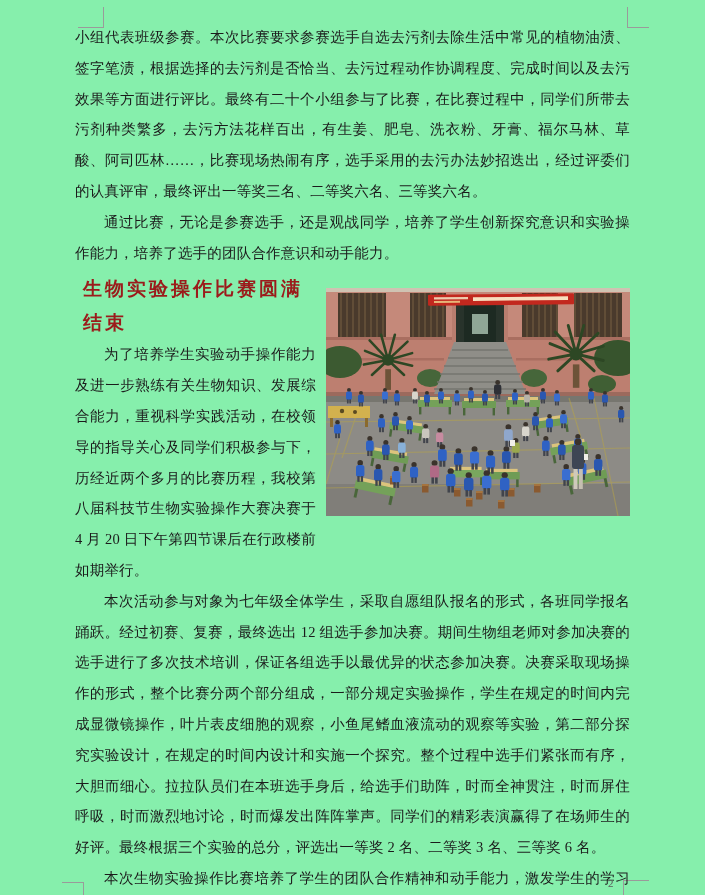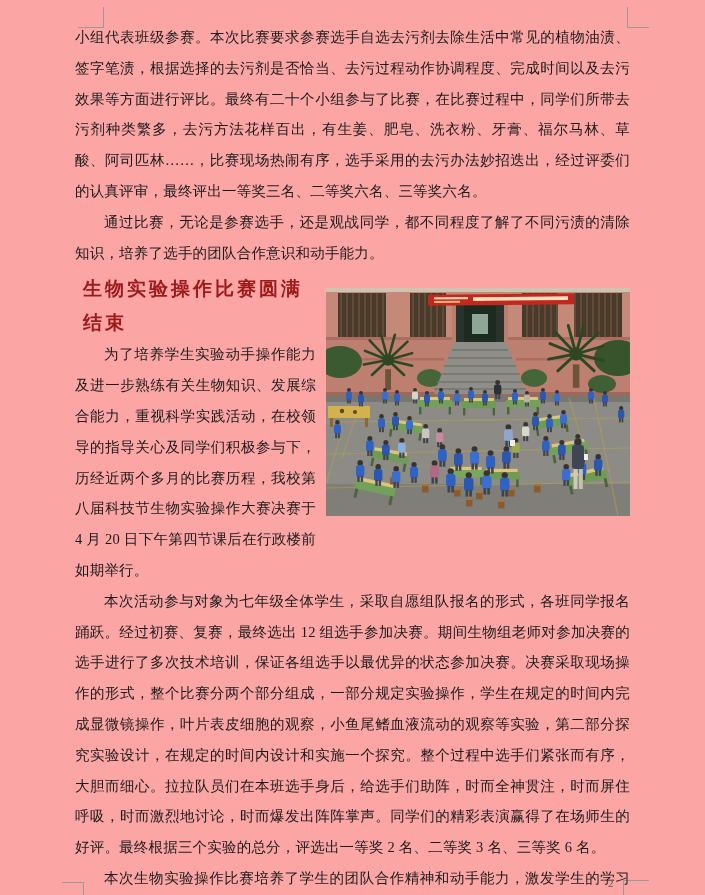--- a/index.html
+++ b/index.html
@@ -1,17 +1,17 @@
 <!DOCTYPE html>
 <html><head>
 <meta charset="utf-8">
 <style>
   html,body { margin:0; padding:0; background:#ffffff; }
   .page {
-    position:relative; width:705px; height:895px; background:#fca5a5;
+    position:relative; width:705px; height:895px; background:#86efac;
     overflow:hidden; font-family:"Liberation Serif","DejaVu Serif",serif;
     color:#1b1b1b;
   }
   .content { position:absolute; left:75px; top:22px; width:555px; }
   p.para {
     margin:0; font-size:14.5px; line-height:30.8px;
     text-align:justify; letter-spacing:0.2px;
   }
   p.indent { text-indent:2em; }
   h2.heading {
@@ -39,21 +39,21 @@
 <div class="page">
 
   <div class="cropmark" id="cm-tl"></div>
   <div class="cropmark" id="cm-tr"></div>
   <div class="cropmark" id="cm-bl"></div>
   <div class="cropmark" id="cm-br"></div>
 
   <div class="content">
 
     <p class="para">小组代表班级参赛。本次比赛要求参赛选手自选去污剂去除生活中常见的植物油渍、签字笔渍，根据选择的去污剂是否恰当、去污过程动作协调程度、完成时间以及去污效果等方面进行评比。最终有二十个小组参与了比赛，在比赛过程中，同学们所带去污剂种类繁多，去污方法花样百出，有生姜、肥皂、洗衣粉、牙膏、福尔马林、草酸、阿司匹林……，比赛现场热闹有序，选手采用的去污办法妙招迭出，经过评委们的认真评审，最终评出一等奖三名、二等奖六名、三等奖六名。</p>
-    <p class="para indent">通过比赛，无论是参赛选手，还是观战同学，都不同程度了解了不同污渍的清除知识，培养了选手的团队合作意识和动手能力。</p>
+    <p class="para indent">通过比赛，无论是参赛选手，还是观战同学，培养了学生创新探究意识和实验操作能力，培养了选手的团队合作意识和动手能力。</p>
 
     <div class="photo">
       <svg width="304" height="228" viewBox="0 0 304 228" xmlns="http://www.w3.org/2000/svg">
         <defs>
           <pattern id="slats" width="6" height="10" patternUnits="userSpaceOnUse">
             <rect width="6" height="10" fill="#4a3a2c"></rect>
             <rect x="2.4" width="1.2" height="10" fill="#70593d"></rect>
           </pattern>
           <g id="pp">
             <circle cx="3.5" cy="2.4" r="2.3" fill="#3a332c"></circle>

